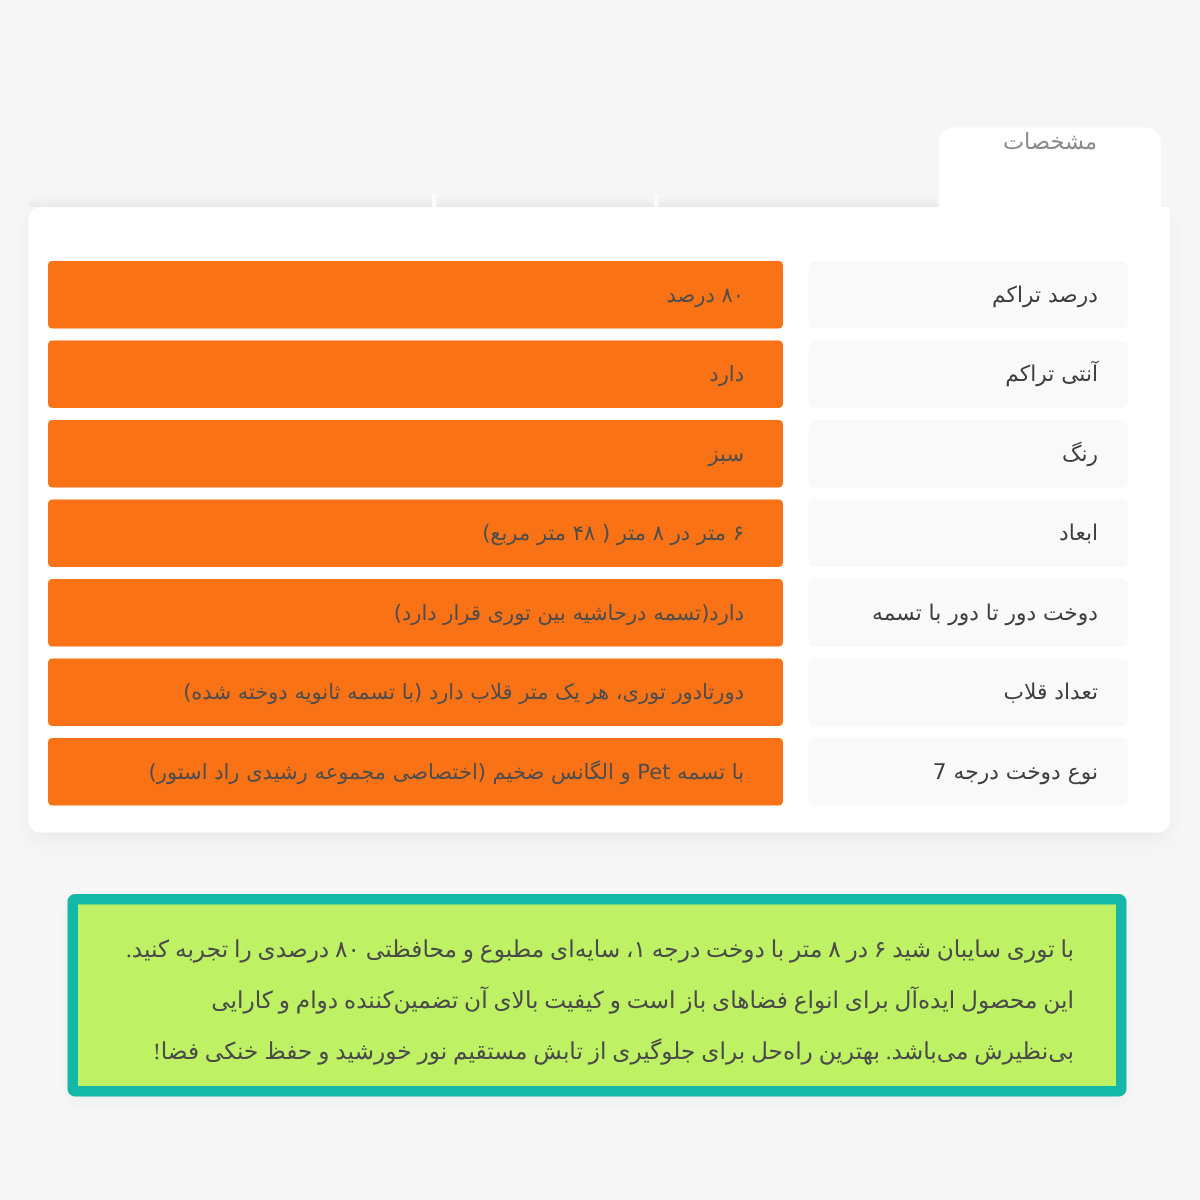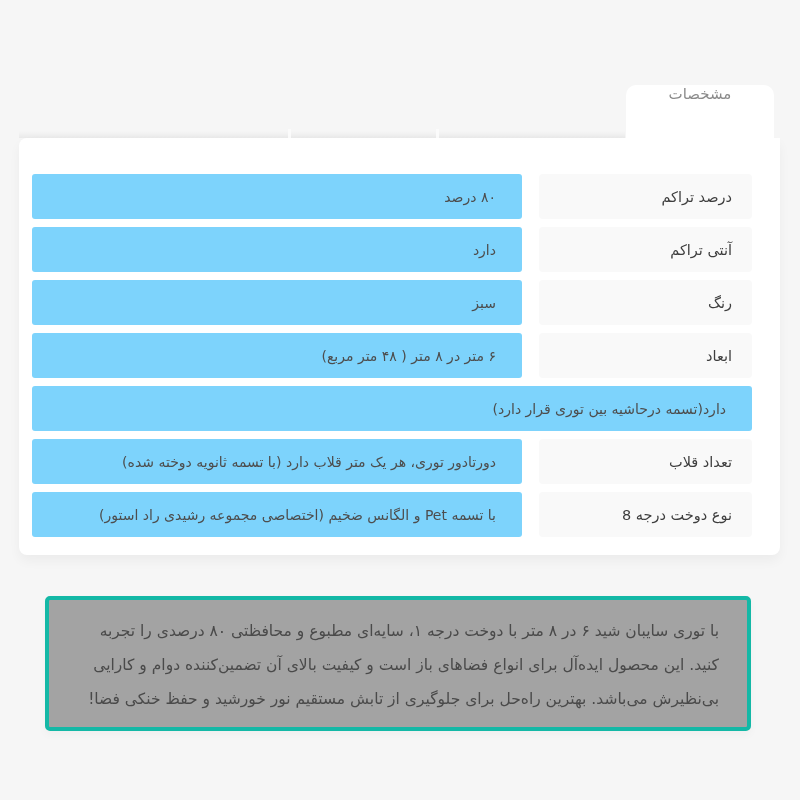--- a/index.html
+++ b/index.html
@@ -62,40 +62,41 @@
     border-radius:4px;
     display:flex; align-items:center;
     padding:0 20px;
     font-weight:normal;
     font-size:14.5px;
     color:#3e3e3e;
     white-space:nowrap;
   }
   .spec-value {
     flex:1;
-    background:#7dd3fc;
+    background:#f97316;
     border-radius:3px;
     display:flex; align-items:center;
     padding:0 26px;
     font-size:14px;
     color:#4d4d4d;
     white-space:nowrap;
   }
 
   
   .desc-box {
     position:absolute;
     top:596px; left:45px;
     width:706px; height:135px;
-    background:#a3a3a3;
-    border:4px solid #14b8a6;
+    background:#bef264;
+    border:7px solid #14b8a6;
     border-radius:5px;
     box-shadow:0 4px 8px rgba(0,0,0,0.03);
     padding:14px 28px;
     z-index:1;
+    font-family:Liberation Serif, serif;
   }
   .desc-text {
     font-size:15.5px;
     line-height:34px;
     color:#4a4a4a;
     text-align:right;
   }
 </style>
 </head>
 <body>
@@ -124,30 +125,31 @@
     <div class="spec-label">رنگ</div>
     <div class="spec-value">سبز</div>
   </div>
 
   <div class="spec-row">
     <div class="spec-label">ابعاد</div>
     <div class="spec-value">۶ متر در ۸ متر ( ۴۸ متر مربع)</div>
   </div>
 
   <div class="spec-row">
+    <div class="spec-label">دوخت دور تا دور با تسمه</div>
     <div class="spec-value">دارد(تسمه درحاشیه بین توری قرار دارد)</div>
   </div>
 
   <div class="spec-row">
     <div class="spec-label">تعداد قلاب</div>
     <div class="spec-value">دورتادور توری، هر یک متر قلاب دارد (با تسمه ثانویه دوخته شده)</div>
   </div>
 
   <div class="spec-row">
-    <div class="spec-label">نوع دوخت درجه 8</div>
+    <div class="spec-label">نوع دوخت درجه 7</div>
     <div class="spec-value">با تسمه Pet و الگانس ضخیم (اختصاصی مجموعه رشیدی راد استور)</div>
   </div>
 
 </div>
 
 <div class="desc-box">
   <p class="desc-text">با توری سایبان شید ۶ در ۸ متر با دوخت درجه ۱، سایه‌ای مطبوع و محافظتی ۸۰ درصدی را تجربه کنید. این محصول ایده‌آل برای انواع فضاهای باز است و کیفیت بالای آن تضمین‌کننده دوام و کارایی بی‌نظیرش می‌باشد. بهترین راه‌حل برای جلوگیری از تابش مستقیم نور خورشید و حفظ خنکی فضا!</p>
 </div>
 
 </body></html>

